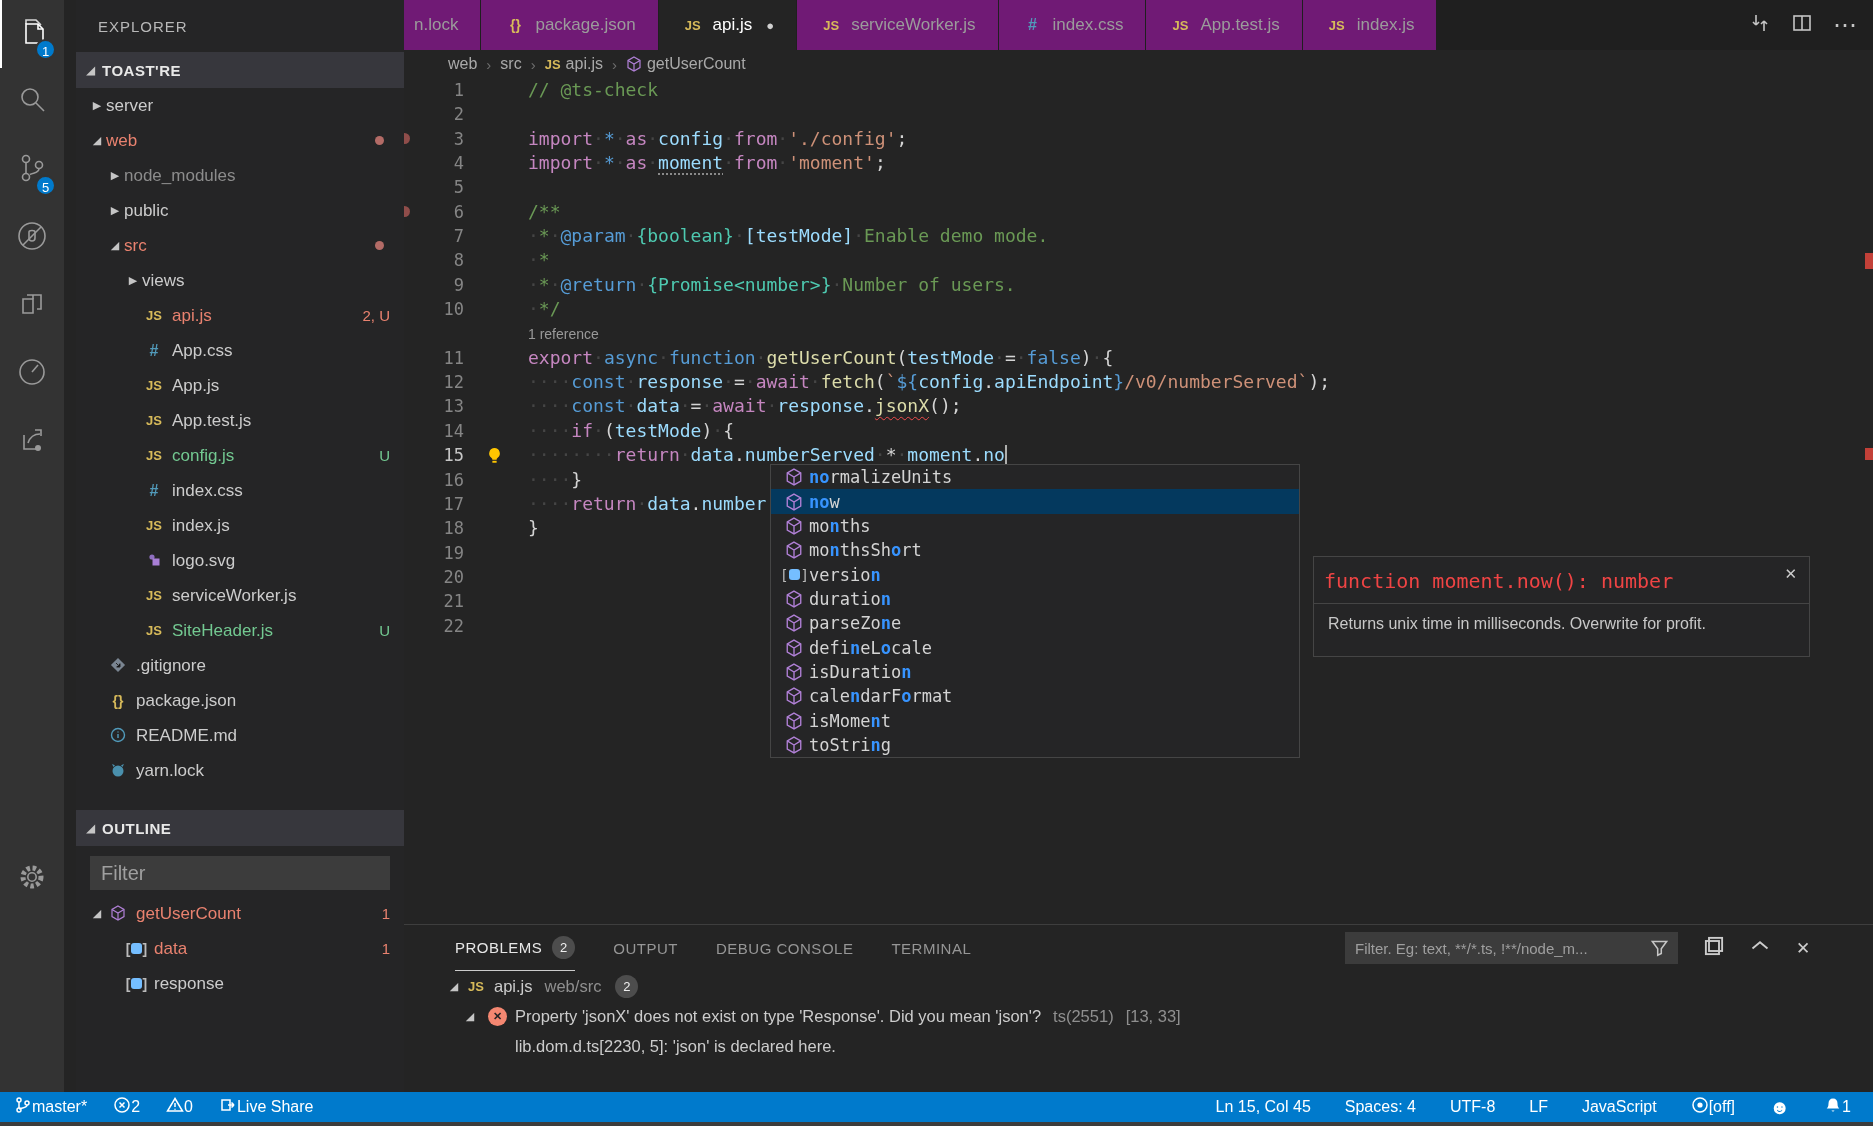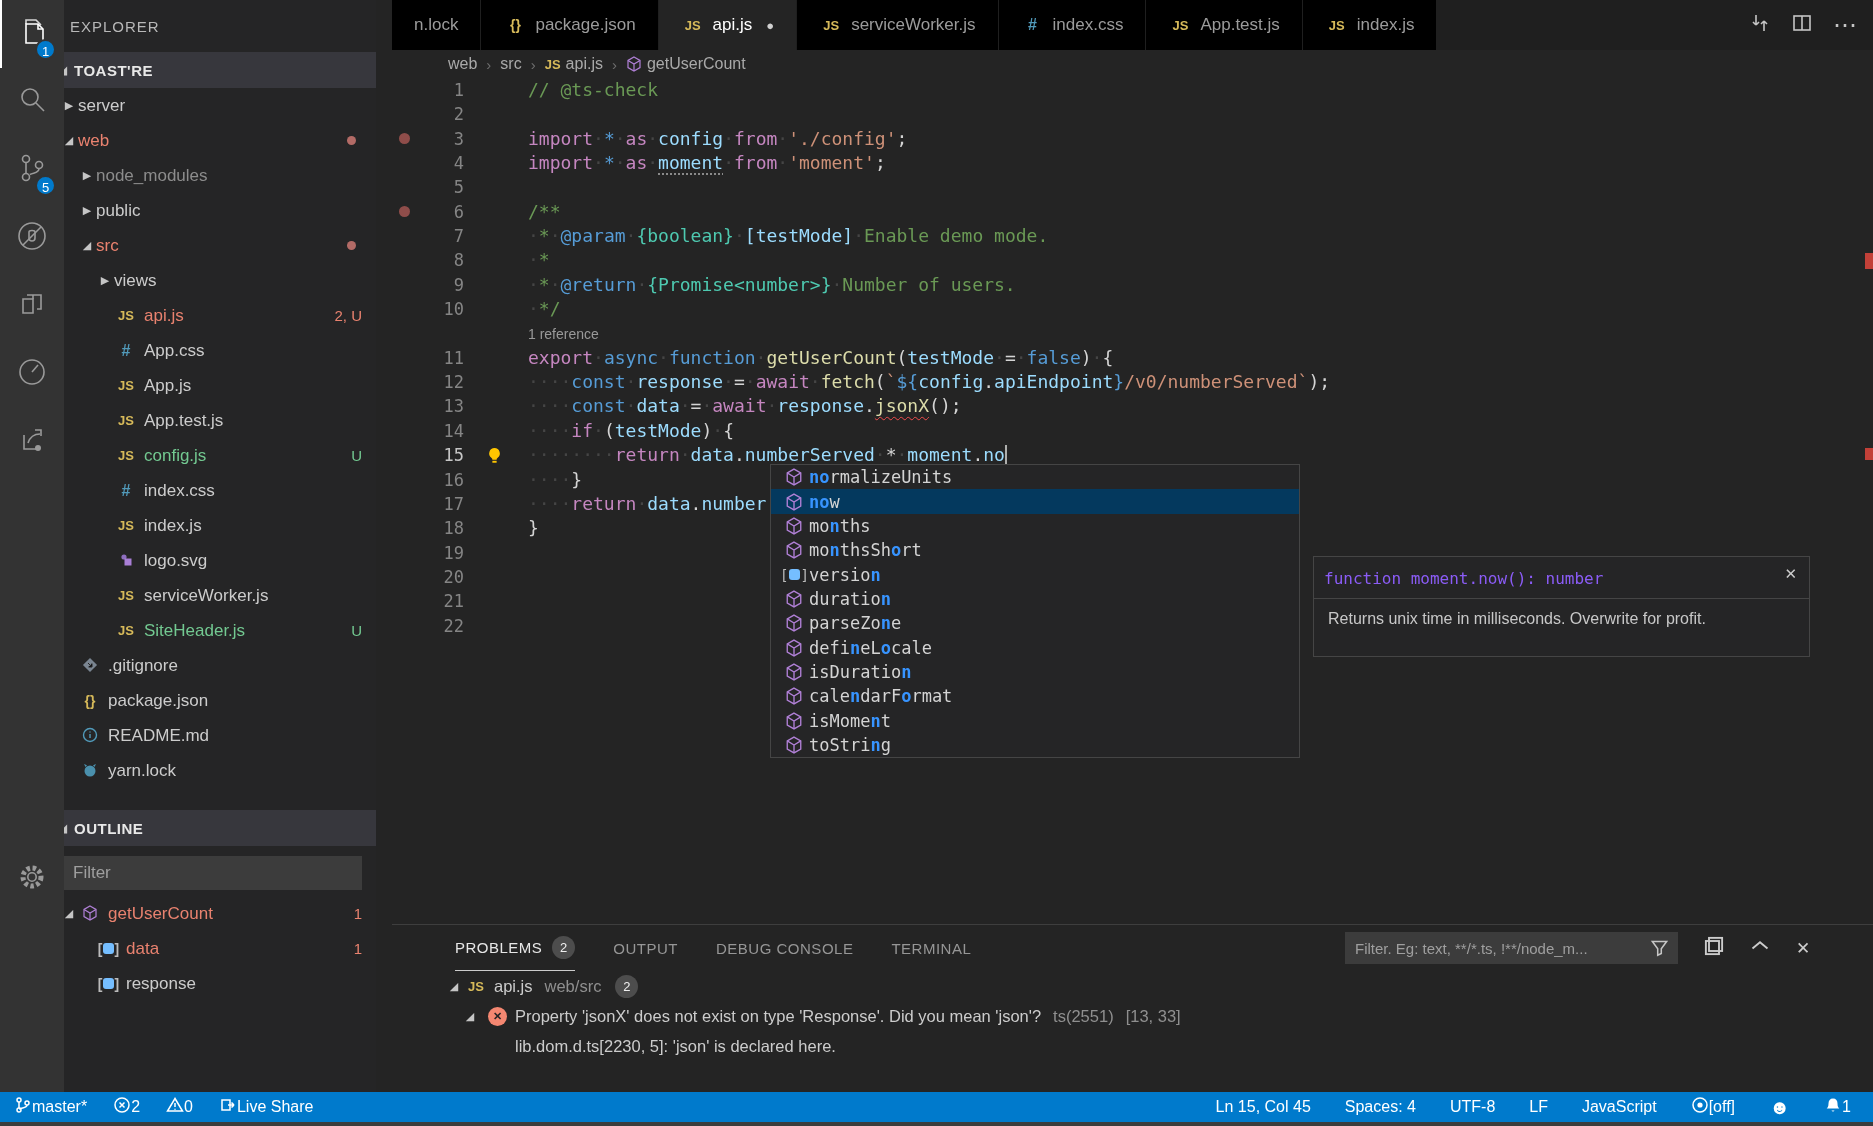--- a/index.html
+++ b/index.html
@@ -11,42 +11,42 @@
   .activitybar { position:absolute; left:0; top:0; width:64px; height:1092px; background:#333333; z-index:5; }
   .ab-item { position:relative; width:64px; height:68px; display:flex; align-items:center; justify-content:center; cursor:pointer; }
   .ab-item svg { width:34px; height:34px; stroke:#9a9a9a; fill:none; stroke-width:1.6; }
   .ab-item.active svg { stroke:#ffffff; }
   .ab-item.active { border-left:2px solid #ffffff; }
   .ab-badge { position:absolute; right:8px; bottom:8px; min-width:21px; height:21px; border-radius:11px;
               background:#007acc; color:#fff; font-size:13px; line-height:21px; text-align:center; border:2px solid #333; }
   .ab-gear { position:absolute; top:845px; left:0; }
 
   
-  .sidebar { position:absolute; left:48px; top:0; width:328px; height:1092px; background:#252526; z-index:4; overflow:hidden; }
+  .sidebar { position:absolute; left:76px; top:0; width:328px; height:1092px; background:#252526; z-index:4; overflow:hidden; }
   .sb-title { height:52px; line-height:54px; padding-left:22px; font-size:15px; letter-spacing:1px; color:#b8b8b8; }
   .sec-header { height:36px; background:#37373d; display:flex; align-items:center; font-size:15px; font-weight:bold; color:#e8e8e8; letter-spacing:.5px; padding-left:6px; cursor:pointer; }
   .sec-arrow { width:18px; font-size:11px; color:#c5c5c5; text-align:center; margin-right:2px; }
   .tree-item { height:35px; display:flex; align-items:center; font-size:17px; cursor:pointer; white-space:nowrap; }
   .ti-arrow { width:18px; text-align:center; font-size:11px; color:#c5c5c5; flex:none; }
   .ti-label { flex:1 1 auto; overflow:hidden; }
   .ti-badge { flex:none; margin-right:14px; margin-left:8px; font-size:15px; }
   .ti-dot { flex:none; width:9px; height:9px; border-radius:50%; background:#b36b66; margin-right:20px; margin-left:8px; }
   .c-err { color:#e9826f; } .c-add { color:#73c991; } .c-dim { color:#8c8c8c; } .c-def { color:#cccccc; }
   .fic { display:inline-block; width:24px; margin-right:6px; font-weight:bold; font-size:13px; text-align:center; flex:none; font-family:"Liberation Sans",sans-serif; }
   .fic.js { color:#d7ba5a; } .fic.css { color:#519aba; font-size:16px; } .fic.braces { color:#d7ba5a; font-size:14px; }
   .fic svg { width:16px; height:16px; vertical-align:-2px; }
   .outline-filter { margin:10px 14px 6px 14px; height:34px; background:#3c3c3c; border:1px solid #3c3c3c; color:#9f9f9f;
-                    font-size:17px; padding-left:10px; width:300px; }
+                    font-size:20px; padding-left:10px; width:300px; }
   .outline-filter::placeholder { color:#9f9f9f; }
   .spacer22 { height:22px; }
 
   
   .main { position:absolute; left:392px; top:0; right:0; height:1092px; background:#242424; }
   .tabstrip { position:relative; height:50px; background:#1f1f1f; display:flex; align-items:stretch; }
-  .tab { display:flex; align-items:center; padding:0 22px; background:#000000; color:#9b9b9b; font-size:17px;
+  .tab { display:flex; align-items:center; padding:0 22px; background:#701a75; color:#9b9b9b; font-size:17px;
          border-right:1px solid #1f1f1f; cursor:pointer; white-space:nowrap; }
   .tab.active { background:#242424; color:#ffffff; }
   .tab .fic { margin-right:8px; }
   .tab-dirty { margin-left:14px; font-size:13px; color:#d0d0d0; }
   .tab-actions { position:absolute; right:14px; top:0; height:50px; display:flex; align-items:center; gap:20px; }
   .tab-actions .ticon { color:#c5c5c5; cursor:pointer; }
   .tab-actions svg { width:22px; height:22px; stroke:#c5c5c5; fill:none; stroke-width:1.6; }
 
   
   .breadcrumb { height:28px; display:flex; align-items:center; padding-left:56px; font-size:16px; color:#a9a9a9; background:#242424; }
@@ -77,21 +77,21 @@
   .sg-row { height:24.35px; display:flex; align-items:center; font-family:"DejaVu Sans Mono",monospace; font-size:17px; color:#d4d4d4; cursor:pointer; padding-left:8px; }
   .sg-row.sel { background:#04395e; }
   .sg-icon { width:30px; flex:none; display:flex; align-items:center; justify-content:center; }
   .sg-icon svg { width:18px; height:18px; }
   .sg-hl { color:#3794ff; font-weight:bold; }
   .fieldic { font-size:14px; color:#bbbbbb; letter-spacing:-1px; }
   .fieldbox { display:inline-block; width:11px; height:11px; background:#75beff; border-radius:3px; margin:0 1px; }
 
   
   .docbox { position:absolute; left:921px; top:478px; width:497px; height:101px; background:#252526; border:1px solid #454545; z-index:21; }
-  .doc-sig { font-family:"DejaVu Sans Mono",monospace; font-size:16px; color:#8b5cf6; padding:12px 14px 10px 10px; }
+  .doc-sig { font-family:"DejaVu Sans Mono",monospace; font-size:20px; color:#ef4444; padding:12px 14px 10px 10px; }
   .doc-desc { border-top:1px solid #454545; font-size:16px; color:#c8c8c8; padding:11px 14px; }
   .doc-close { position:absolute; right:12px; top:8px; color:#cccccc; font-size:15px; cursor:pointer; }
 
   
   .panel { position:absolute; top:924px; left:0; right:0; height:168px; background:#242424; border-top:1px solid #3e3e3e; }
   .panel-tabs { position:relative; height:46px; display:flex; align-items:center; padding-left:63px; gap:38px; }
   .ptab { font-size:15px; letter-spacing:.5px; color:#969696; cursor:pointer; display:flex; align-items:center; gap:10px; height:100%; }
   .ptab.active { color:#e7e7e7; border-bottom:1px solid #cccccc; }
   .pbadge { background:#4d4d4d; color:#f0f0f0; border-radius:50%; min-width:23px; height:23px; line-height:23px; text-align:center; font-size:13px; }
   .panel-filter { position:absolute; left:953px; top:7px; width:333px; height:32px; background:#3c3c3c; color:#9f9f9f;

